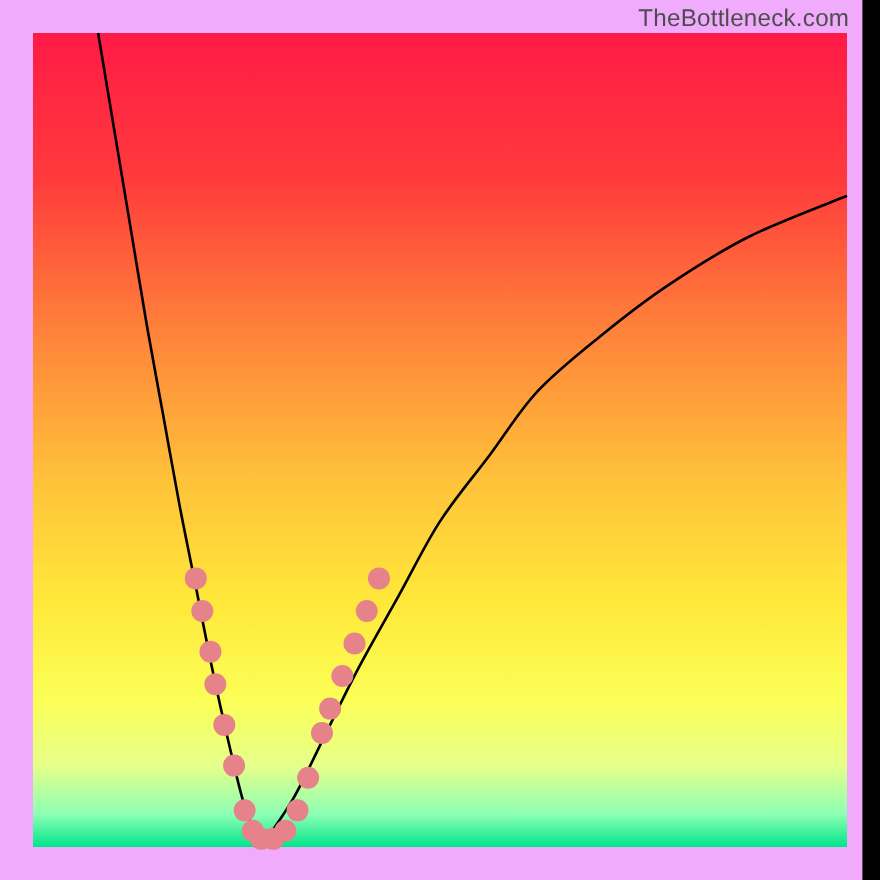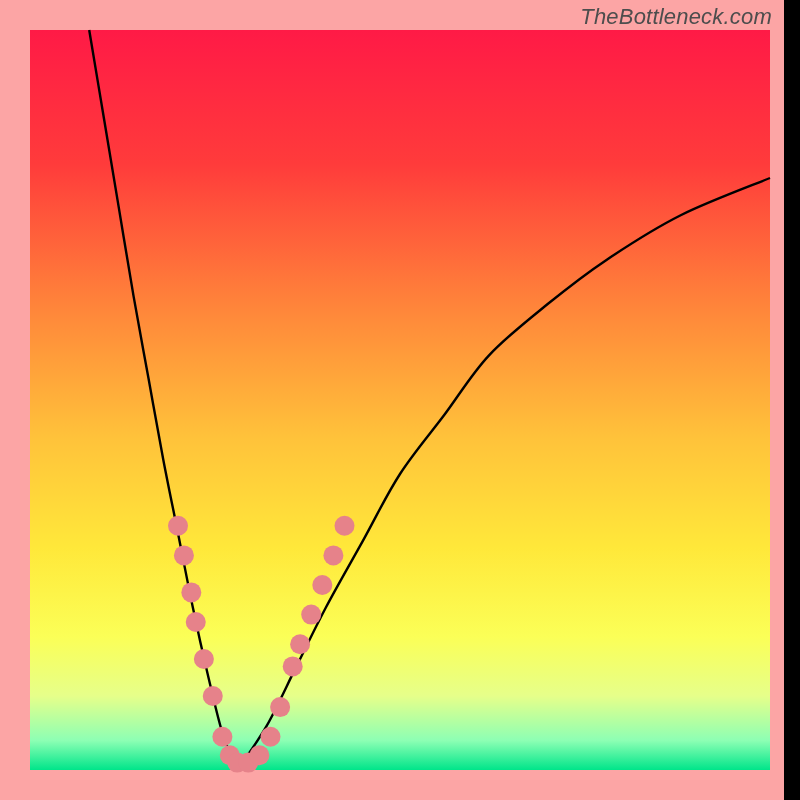--- a/index.html
+++ b/index.html
@@ -10,22 +10,21 @@
     overflow: hidden;
     background: #000;
     font-family: Arial, Helvetica, sans-serif;
   }
   .frame {
     position: absolute;
     left: 0;
     top: 0;
     width: 784px;
     height: 800px;
-    background: #fca5a5;
-    font-style: italic;
+    background: #f0abfc;
   }
   .plot {
     position: absolute;
     left: 30px;
     top: 30px;
     width: 740px;
     height: 740px;
     
   }
   .watermark {

